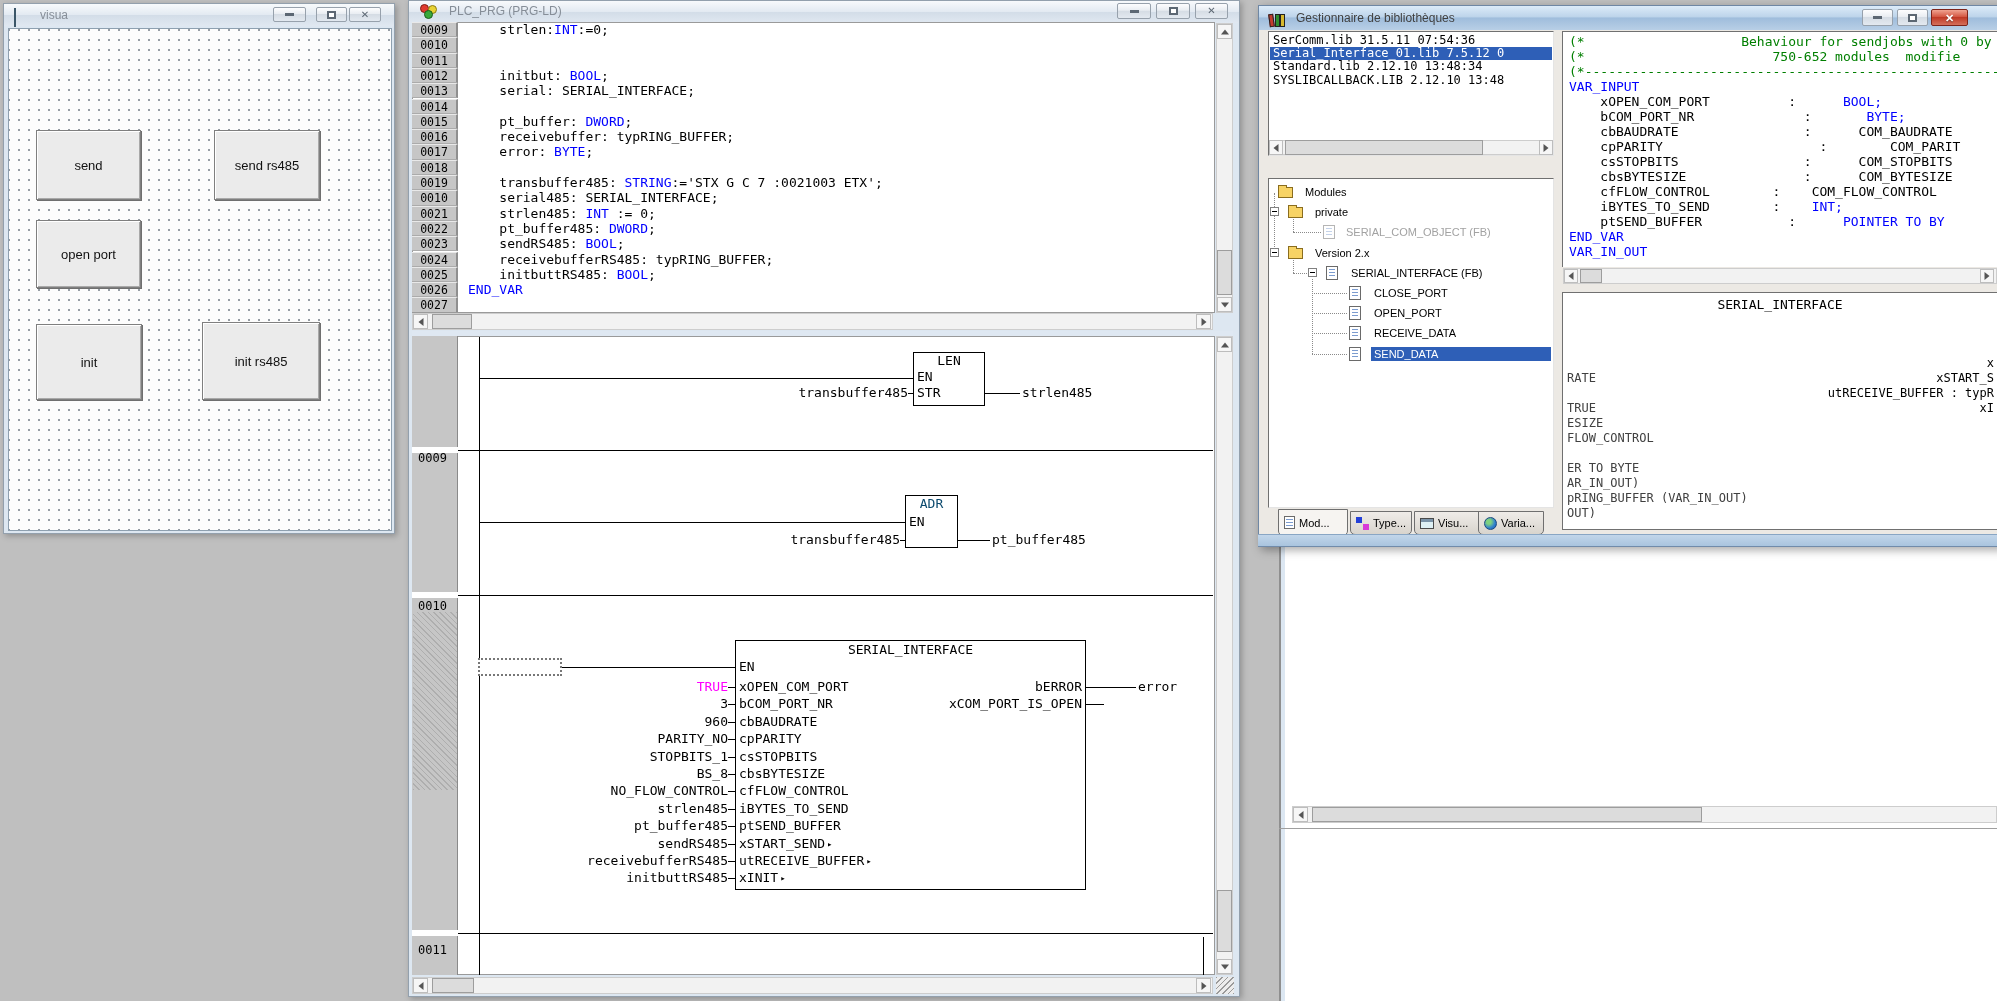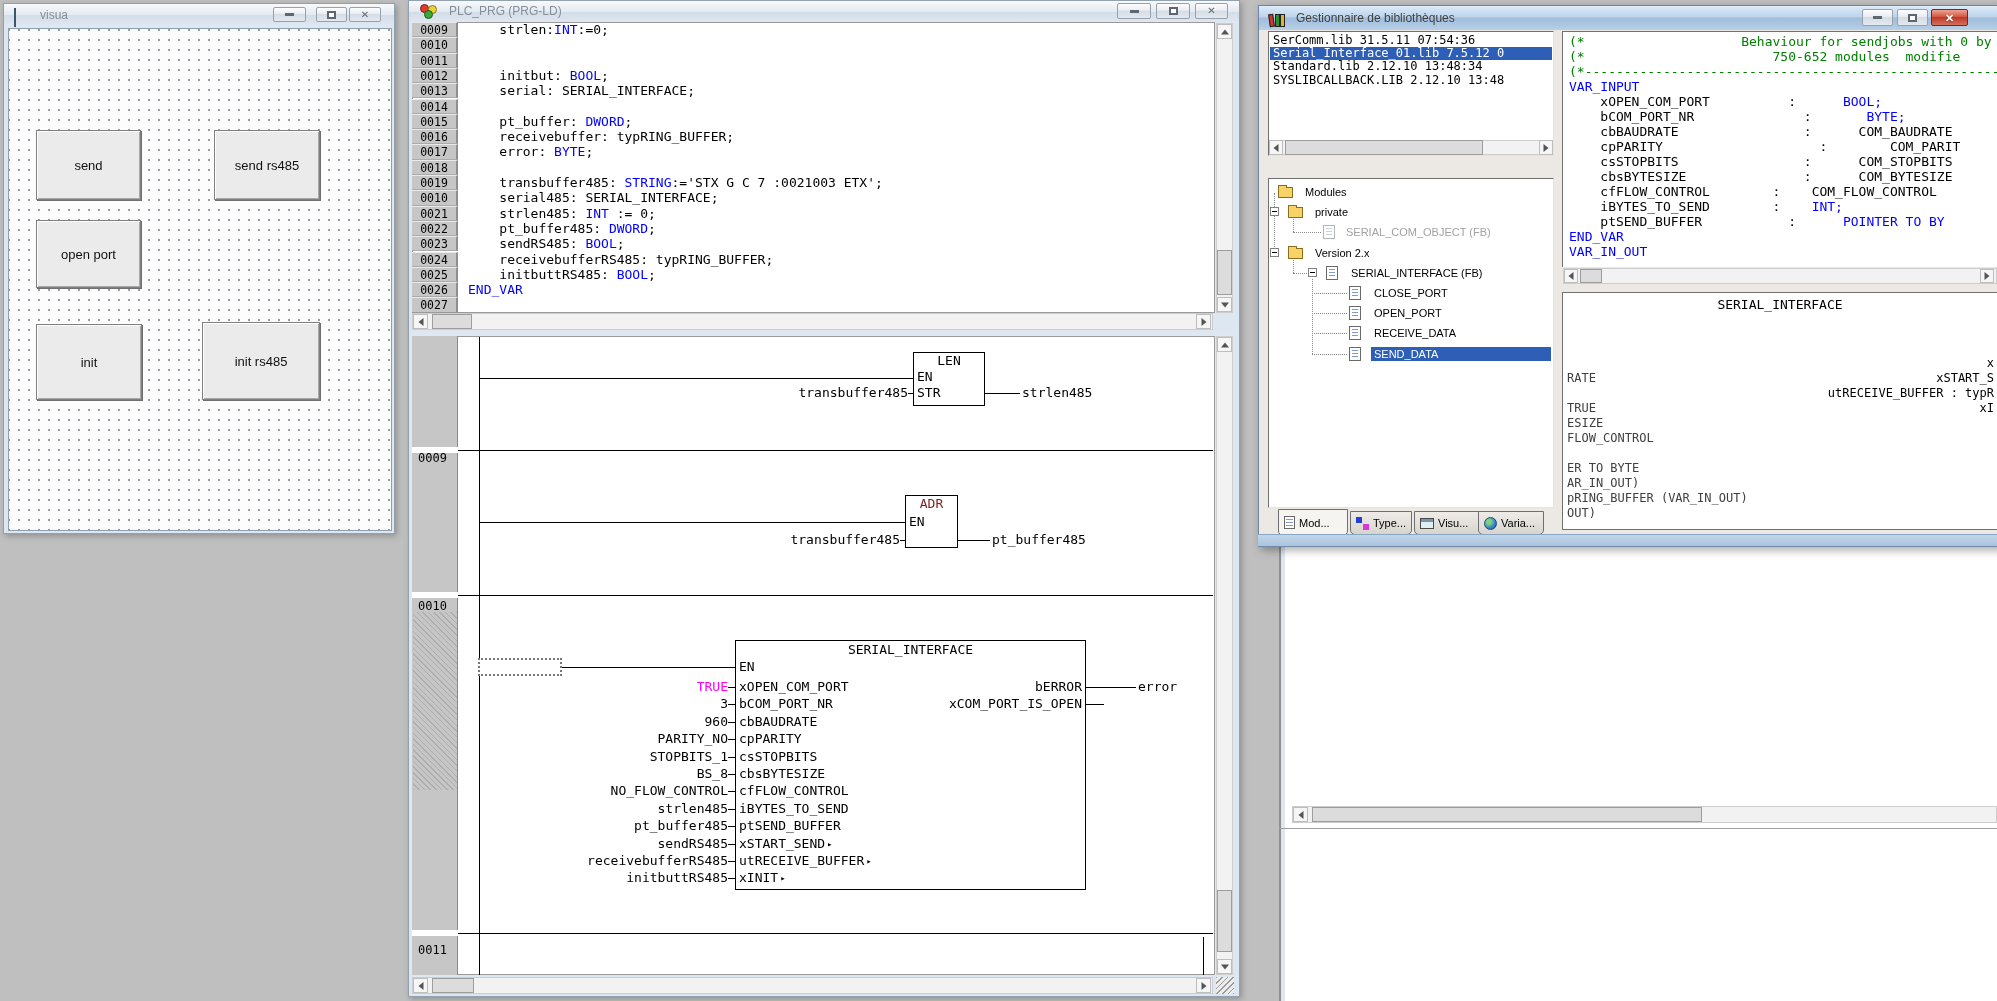--- a/index.html
+++ b/index.html
@@ -246,21 +246,21 @@
   <div class="lbl" style="left:917px;top:370px;">EN</div>
   <div class="lbl" style="left:917px;top:386px;">STR</div>
   <div class="lbl rlab" style="left:700px;top:386px;width:208px;">transbuffer485</div>
   <div class="wire" style="left:908px;top:393px;width:5px;"></div>
   <div class="wire" style="left:985px;top:393px;width:35px;"></div>
   <div class="lbl" style="left:1022px;top:386px;">strlen485</div>
 
   
   <div class="wire" style="left:479px;top:522px;width:426px;"></div>
   <div class="blockbox" style="left:905px;top:495px;width:53px;height:53px;"></div>
-  <div class="lbl" style="left:905px;top:497px;width:53px;text-align:center;color:#7f1d1d;">ADR</div>
+  <div class="lbl" style="left:905px;top:497px;width:53px;text-align:center;color:#0c4a6e;">ADR</div>
   <div class="lbl" style="left:909px;top:515px;">EN</div>
   <div class="lbl rlab" style="left:690px;top:533px;width:210px;">transbuffer485</div>
   <div class="wire" style="left:900px;top:540px;width:5px;"></div>
   <div class="wire" style="left:958px;top:540px;width:32px;"></div>
   <div class="lbl" style="left:992px;top:533px;">pt_buffer485</div>
 
   
   <div class="lbl" style="left:798px;top:650px;width:160px;text-align:center;">serial485</div>
   <div class="abs" style="left:478px;top:658px;width:84px;height:18px;border:2px dotted #777;background:#fff;"></div>
   <div class="wire" style="left:562px;top:667px;width:173px;"></div>

